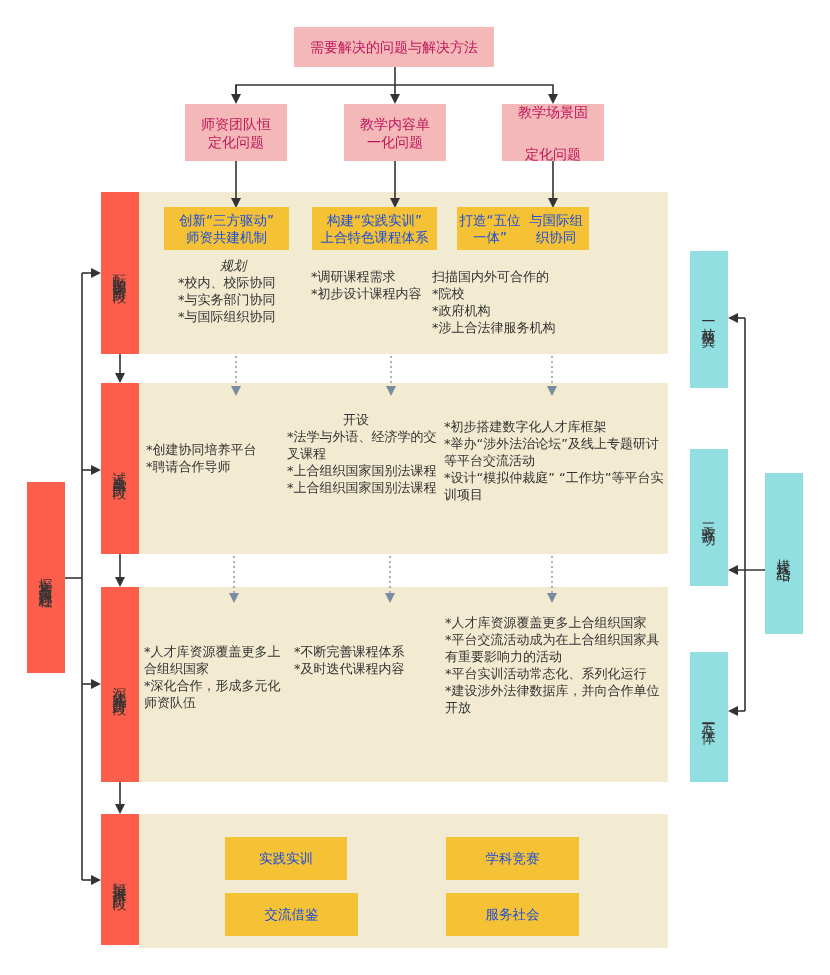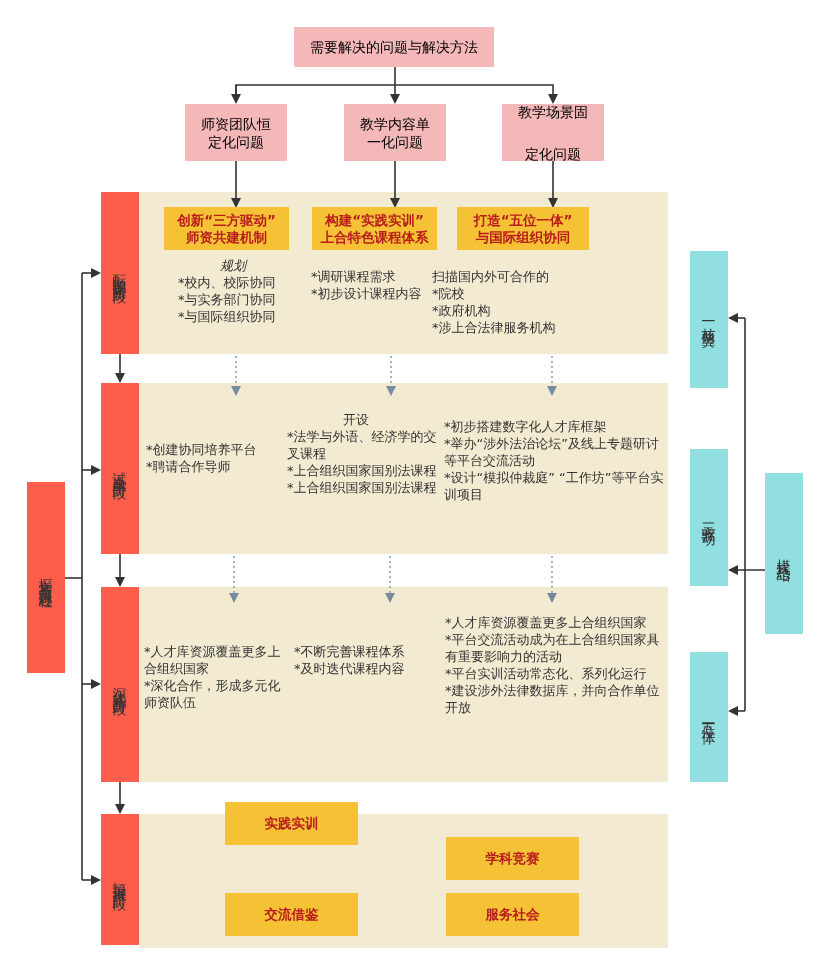--- a/index.html
+++ b/index.html
@@ -1,23 +1,23 @@
 <!DOCTYPE html>
 <html><head>
 <meta charset="utf-8">
 <style>
   * { box-sizing: border-box; margin: 0; padding: 0; }
   html, body { width: 830px; height: 975px; background: #ffffff; overflow: hidden; }
   body { position: relative; font-family: "DejaVu Sans", "Liberation Sans", sans-serif; color: #333333; }
   .abs { position: absolute; }
-  .pink { background: #f4b8b8; display: flex; align-items: center; justify-content: center; text-align: center; font-size: 14px; line-height: 18px; color: #000000; }
+  .pink { background: #f4b8b8; display: flex; align-items: center; justify-content: center; text-align: center; font-size: 14px; line-height: 18px; color: #be185d; }
   .red { background: #fd5e4b; display: flex; align-items: center; justify-content: center; }
   .beige { background: #f3ebd1; }
   .cyan { background: #91dfe1; display: flex; align-items: center; justify-content: center; }
-  .gold { background: #f5c236; display: flex; align-items: center; justify-content: center; text-align: center; font-size: 13.5px; line-height: 17px; color: #b91c1c; font-weight: bold; }
+  .gold { background: #f5c236; display: flex; align-items: center; justify-content: center; text-align: center; font-size: 13.5px; line-height: 17px; color: #1d4ed8; }
   .vtext { writing-mode: vertical-rl; text-orientation: upright; font-size: 14px; letter-spacing: 3px; color: #333; }
   .txt { font-size: 13px; line-height: 17px; color: #333; }
   .txt p { margin: 0; }
   .gap { margin-top: 17px; }
   svg.lines { position: absolute; left: 0; top: 0; width: 830px; height: 975px; pointer-events: none; }
 </style>
 </head>
 <body>
 
 <div class="abs beige" style="left:139px;top:192px;width:529px;height:162px;"></div>
@@ -96,21 +96,21 @@
 </div>
 
 <div class="abs gold" style="left:164px;top:207px;width:125px;height:43px;flex-direction:column;">
   <span>创新“三方驱动”</span>
   <span>师资共建机制</span>
 </div>
 <div class="abs gold" style="left:312px;top:207px;width:125px;height:43px;flex-direction:column;">
   <span>构建“实践实训”</span>
   <span>上合特色课程体系</span>
 </div>
-<div class="abs gold" style="left:457px;top:207px;width:132px;height:43px;flex-direction:column;">
+<div class="abs gold" style="left:457px;top:207px;width:132px;height:43px;flex-direction:row;">
   <span>打造“五位一体”</span>
   <span>与国际组织协同</span>
 </div>
 
 <div class="abs red" style="left:27px;top:482px;width:38px;height:191px;">
   <span class="vtext">探索与实践过程</span>
 </div>
 
 <div class="abs red" style="left:101px;top:192px;width:38px;height:162px;">
   <span class="vtext">酝酿探索阶段</span>
@@ -166,21 +166,21 @@
   <p>*不断完善课程体系</p>
   <p class="gap">*及时迭代课程内容</p>
 </div>
 <div class="abs txt" style="left:410px;top:614px;width:262px;padding-left:35px;">
   <p>*人才库资源覆盖更多上合组织国家</p>
   <p class="gap">*平台交流活动成为在上合组织国家具有重要影响力的活动</p>
   <p class="gap">*平台实训活动常态化、系列化运行</p>
   <p class="gap">*建设涉外法律数据库，并向合作单位开放</p>
 </div>
 
-<div class="abs gold" style="left:225px;top:802px;width:133px;height:43px;">
+<div class="abs gold" style="left:225px;top:837px;width:122px;height:43px;">
   <span>实践实训</span>
 </div>
 <div class="abs gold" style="left:446px;top:837px;width:133px;height:43px;">
   <span>学科竞赛</span>
 </div>
 <div class="abs gold" style="left:225px;top:893px;width:133px;height:43px;">
   <span>交流借鉴</span>
 </div>
 <div class="abs gold" style="left:446px;top:893px;width:133px;height:43px;">
   <span>服务社会</span>

